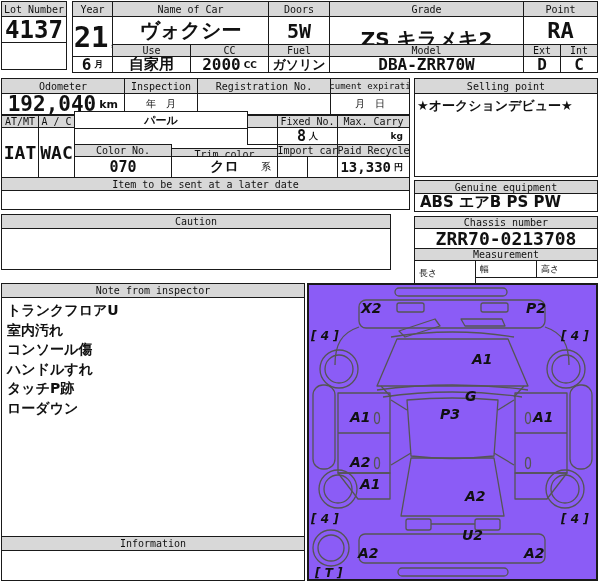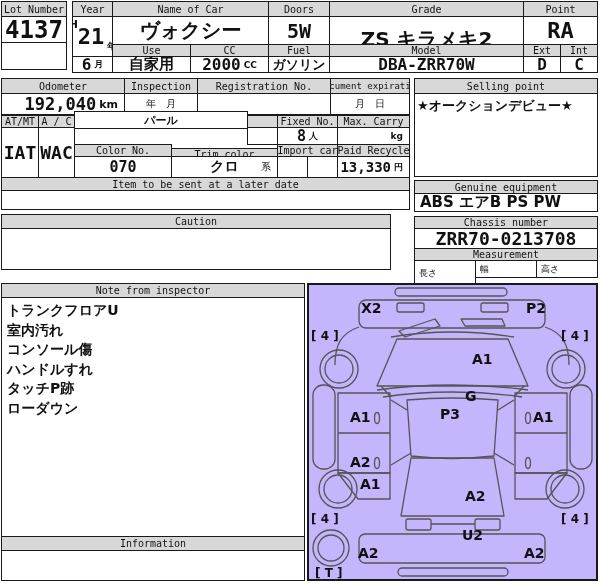--- a/index.html
+++ b/index.html
@@ -1,20 +1,20 @@
 <!DOCTYPE html>
 <html><head>
 <meta charset="utf-8">
 <style>
   html,body{margin:0;padding:0;background:#fff;}
   .sheet{position:relative;width:600px;height:584px;background:#fff;
          font-family:"DejaVu Sans","Liberation Sans",sans-serif;color:#111;}
   .cell{position:absolute;box-sizing:border-box;border:1px solid #1a1a1a;background:#fff;
         display:flex;align-items:center;justify-content:center;overflow:hidden;white-space:nowrap;}
-  .panel{position:absolute;box-sizing:border-box;border:2px solid #1a1a1a;background:#c4b5fd;}
+  .panel{position:absolute;box-sizing:border-box;border:2px solid #1a1a1a;background:#8b5cf6;font-style:italic;}
   .hdr{background:#d8d8d8;font-family:"DejaVu Sans Mono","Liberation Mono",monospace;
        font-size:10px;color:#111;font-weight:normal;}
   .hdr.small{font-size:9px;}
   .val{font-family:"DejaVu Sans Mono","Liberation Mono",monospace;font-weight:bold;}
   .jp{font-family:"DejaVu Sans","Liberation Sans",sans-serif;font-weight:bold;}
   .unit{font-size:9px;font-weight:bold;margin-left:3px;}
   .era{font-size:11px;font-weight:bold;align-self:flex-start;margin-top:1px;}
   .left{justify-content:flex-start;}
   .right{justify-content:flex-end;}
   .pad{padding:0 6px;}
@@ -36,21 +36,21 @@
   <div class="cell" style="left:1px;top:42px;width:66px;height:28px"></div>
 
   <div class="cell hdr" style="left:72px;top:1px;width:41px;height:16px">Year</div>
   <div class="cell hdr" style="left:112px;top:1px;width:157px;height:16px">Name of Car</div>
   <div class="cell hdr" style="left:268px;top:1px;width:62px;height:16px">Doors</div>
   <div class="cell hdr" style="left:329px;top:1px;width:195px;height:16px">Grade</div>
   <div class="cell hdr" style="left:523px;top:1px;width:75px;height:16px">Point</div>
 
   <div class="cell" style="left:72px;top:16px;width:41px;height:41px">
     <span class="era">H</span>
-      <span class="val" style="font-size:22px">21</span>
+      <span class="val" style="font-size:29px">21</span>
       <span class="unit" style="align-self:flex-end;margin-bottom:3px">年</span>
   </div>
   <div class="cell jp" style="left:112px;top:16px;width:157px;height:29px;font-size:20px">ヴォクシー</div>
   <div class="cell val" style="left:268px;top:16px;width:62px;height:29px;font-size:20px">5W</div>
   <div class="cell jp" style="left:329px;top:16px;width:195px;height:46px;font-size:20px">ZS キラメキ2</div>
   <div class="cell val" style="left:523px;top:16px;width:75px;height:29px;font-size:22px">RA</div>
 
   <div class="cell hdr" style="left:112px;top:44px;width:79px;height:13px">Use</div>
   <div class="cell hdr" style="left:190px;top:44px;width:79px;height:13px">CC</div>
   <div class="cell hdr" style="left:268px;top:44px;width:62px;height:13px">Fuel</div>
@@ -70,21 +70,21 @@
   <div class="cell jp" style="left:268px;top:56px;width:62px;height:17px;font-size:13px">ガソリン</div>
   <div class="cell val" style="left:329px;top:56px;width:195px;height:17px;font-size:16px">DBA-ZRR70W</div>
   <div class="cell val" style="left:523px;top:56px;width:38px;height:17px;font-size:16px">D</div>
   <div class="cell val" style="left:560px;top:56px;width:38px;height:17px;font-size:16px">C</div>
 
   <div class="cell hdr" style="left:1px;top:78px;width:124px;height:16px">Odometer</div>
   <div class="cell hdr" style="left:124px;top:78px;width:74px;height:16px">Inspection</div>
   <div class="cell hdr" style="left:197px;top:78px;width:134px;height:16px">Registration No.</div>
   <div class="cell hdr small" style="left:330px;top:78px;width:80px;height:16px">Document expiration</div>
   <div class="cell right pad" style="left:1px;top:93px;width:124px;height:22px">
-    <span class="val" style="font-size:17px">192,040</span>
+    <span class="val" style="font-size:21px">192,040</span>
       <span class="unit" style="font-size:11px">km</span>
   </div>
   <div class="cell" style="left:124px;top:93px;width:74px;height:22px;font-size:10px">年　月</div>
   <div class="cell" style="left:197px;top:93px;width:134px;height:22px"></div>
   <div class="cell" style="left:330px;top:93px;width:80px;height:22px;font-size:10px">月　日</div>
 
   <div class="cell hdr" style="left:1px;top:115px;width:38px;height:13px">AT/MT</div>
   <div class="cell hdr" style="left:38px;top:115px;width:37px;height:13px">A / C</div>
   <div class="cell hdr" style="left:74px;top:115px;width:204px;height:13px">Color</div>
   <div class="cell hdr" style="left:277px;top:115px;width:61px;height:13px">Fixed No.</div>

